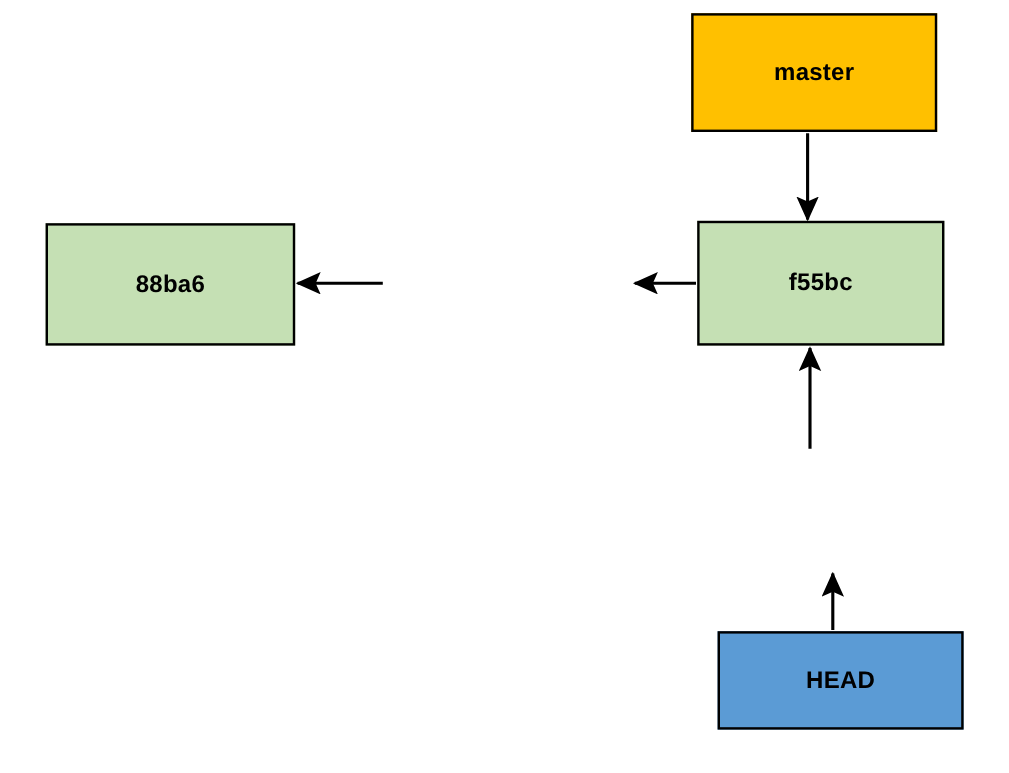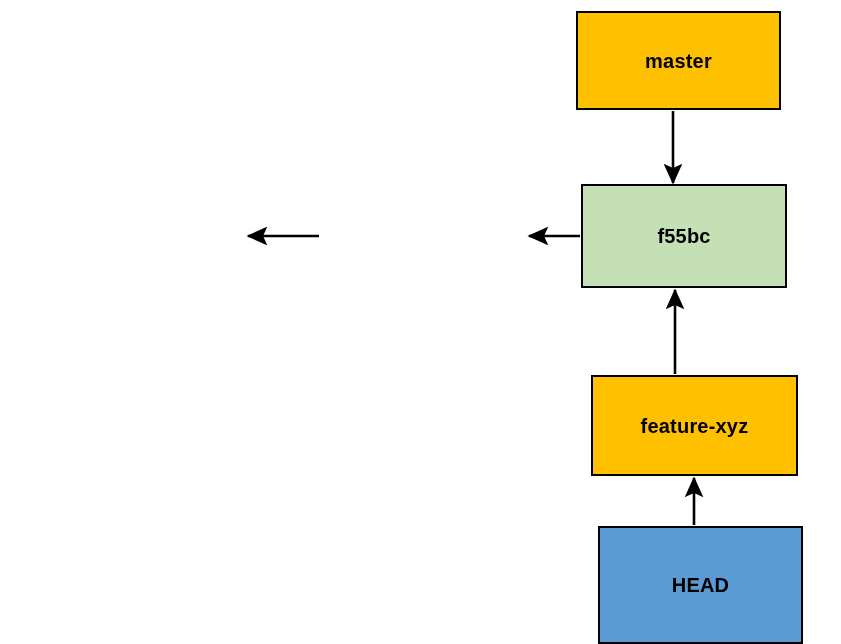--- a/index.html
+++ b/index.html
@@ -62,27 +62,27 @@
         <line x1="319" y1="236" x2="248" y2="236" stroke="#000000" stroke-width="2.6" marker-end="url(#arrowhead)"></line>
         <line x1="675" y1="374" x2="675" y2="290" stroke="#000000" stroke-width="2.6" marker-end="url(#arrowhead)"></line>
         <line x1="694" y1="525" x2="694" y2="478" stroke="#000000" stroke-width="2.6" marker-end="url(#arrowhead)"></line>
       </g>
   </svg>
 
   <div class="node" style="left: 576px; top: 11px; width: 205px; height: 99px; background: rgb(255, 192, 0); border-color: rgb(0, 0, 0); color: rgb(0, 0, 0);">
     <span class="node-label">master</span>
   </div>
 
+  <div class="node" style="left: 38px; top: 186px; width: 208px; height: 102px; background: rgb(197, 224, 180); border-color: rgb(0, 0, 0); color: rgb(0, 0, 0);">
+    <span class="node-label">88ba6</span>
+  </div>
 
 
   <div class="node" style="left: 581px; top: 184px; width: 206px; height: 104px; background: rgb(197, 224, 180); border-color: rgb(0, 0, 0); color: rgb(0, 0, 0);">
     <span class="node-label">f55bc</span>
   </div>
 
-  <div class="node" style="left: 591px; top: 375px; width: 207px; height: 101px; background: rgb(255, 192, 0); border-color: rgb(0, 0, 0); color: rgb(0, 0, 0);">
-    <span class="node-label">feature-xyz</span>
-  </div>
 
-  <div class="node" style="left: 598px; top: 526px; width: 205px; height: 118px; background: rgb(91, 155, 213); border-color: rgb(0, 0, 0); color: rgb(0, 0, 0);">
+  <div class="node" style="left: 598px; top: 526px; width: 205px; height: 82px; background: rgb(91, 155, 213); border-color: rgb(0, 0, 0); color: rgb(0, 0, 0);">
     <span class="node-label">HEAD</span>
   </div>
 
 </div>
 
 </body></html>

